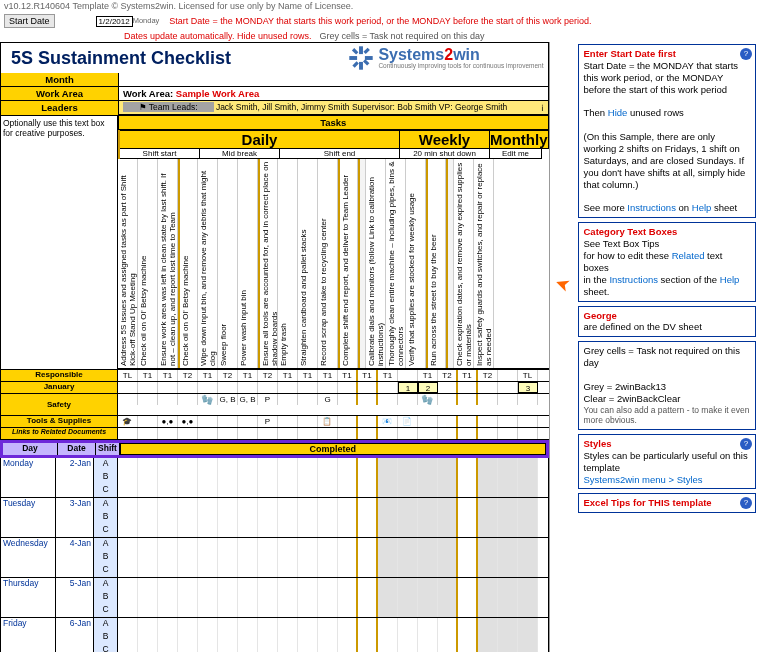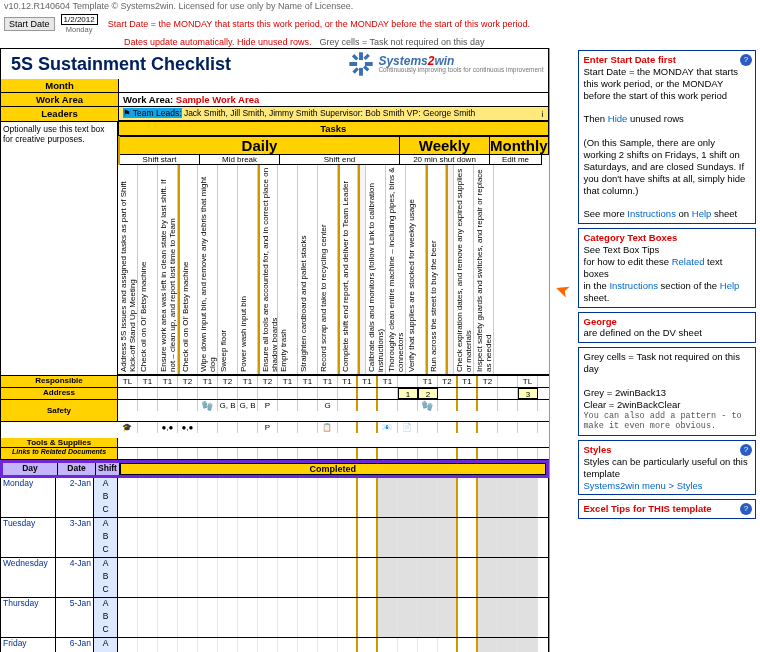--- a/index.html
+++ b/index.html
@@ -12,78 +12,78 @@
   .red-text { color:#d00; }
   .hdr-note { font-size:9px; padding:1px 4px; }
   .main-wrap { display:flex;gap:24px; }
   .sheet { flex:0 0 545px; border-right:1px solid #999; }
   .help-col { flex:1; display:flex; flex-direction:column; gap:4px; padding:2px 4px; }
   .title-row { display:flex; align-items:center; border:1px solid #000; border-bottom:none; }
   .title-text { font-weight:bold; font-size:18px; color:#002060; padding:2px 10px; flex:1; }
   .logo-box { display:flex; align-items:center; gap:4px; padding:2px 4px; }
   .logo-svg { width:26px; height:26px; }
   .logo-txt { line-height:1; }
-  .logo-main { color:#3b6db0; font-weight:bold; font-size:12px;font-style:italic; }
+  .logo-main { color:#3b6db0; font-weight:bold; font-size:16px; }
   .logo-sub { color:#777; font-size:6.5px; }
   .row { display:flex; border:1px solid #000; border-top:none; }
   .row-label { width:118px; background:#ffd200; font-weight:bold; text-align:center; border-right:1px solid #000; padding:1px 0; }
   .row-val { flex:1; padding:1px 4px; }
   .work-area-val { font-weight:bold; }
   .work-area-sample { color:#d00; }
   .tasks-hdr { background:#ffd200; text-align:center; font-weight:bold; border:1px solid #000; border-top:none; padding:1px; }
   .teamleads { font-size:8.5px; background:#ffe97a; padding:1px 4px; border-bottom:1px solid #000; }
-  .teamleads .lbl { background:#0ea5e9; padding:0 0; display:inline-block; }
+  .teamleads .lbl { background:#a3a3a3; padding:0 16px; display:inline-block; }
   .opt-box { width:118px; font-size:8.5px; padding:2px; border-right:1px solid #000; border-left:1px solid #000; }
   .task-area { display:flex; border-bottom:1px solid #000; }
   .task-groups { flex:1; }
   .group-row { display:flex; border-left:2px solid #cc9900; }
   .group-hdr { text-align:center; font-weight:bold; background:#ffd200; border:1px solid #000; border-left:none; font-size:15px; }
   .sub-hdr { text-align:center; font-size:8px; background:#fff; border-right:1px solid #000; border-bottom:1px solid #000; }
   .daily { flex:0 0 280px; }
   .weekly { flex:0 0 90px; }
   .monthly { flex:0 0 52px; border-right:1px solid #000;}
   .vtasks { display:flex; height:210px; border-bottom:1px solid #000; }
   .vtask { writing-mode: vertical-rl; transform: rotate(180deg); font-size:8px; padding:2px 1px; border-left:1px solid #ccc; text-align:left; width:20px; overflow:hidden; white-space:normal;}
   .vtask.sep { border-right:2px solid #cc9900; }
   .thin-row { display:flex; border-bottom:1px solid #000; border-left:1px solid #000; font-size:8px; }
   .thin-row .lab { width:117px; background:#ffd200; font-weight:bold; text-align:center; border-right:1px solid #000; }
   .thin-row .cells { flex:1; display:flex; }
   .tiny { width:20px; border-right:1px solid #ccc; text-align:center; font-size:8px; line-height:11px; height:11px; overflow:hidden;}
   .tiny.ysep { border-right:2px solid #cc9900; }
   .tiny.box1 { background:#fffdbb; border:1px solid #000; }
   .gloves { color:#8b4513; font-size:10px; }
-  .tools-row .lab { background:#ffd200;margin-top:16px; }
+  .tools-row .lab { background:#ffd200; }
   .links-row .lab { background:#ffd200; font-size:7px; font-style:italic;}
   .completed-hdr { background:#ffd200; font-weight:bold; text-align:center; border:1px solid #000; font-size:9px; }
   .sched { display:flex; border-left:1px solid #000; border-right:1px solid #000; font-size:8.5px;}
   .sched-day { width:55px; border-right:1px solid #000; padding:0 2px;}
   .sched-date { width:38px; border-right:1px solid #000; text-align:right; padding:0 2px;}
   .sched-shift { width:24px; border-right:1px solid #000; text-align:center; background:#dbe8ff; }
   .sched-cells { flex:1; display:flex; }
   .sc { width:20px; border-right:1px solid #e5e5e5; height:13px; }
   .sc.g { background:#e0e0e0; }
   .sc.ysep { border-right:2px solid #cc9900; }
   .sched.bline { border-bottom:1px solid #000; }
   .sched .blue { color:#003399; }
   .day-hdr { display:flex; border:3px solid #6d28d9; background:#c4b5fd; font-weight:bold; font-size:8.5px;justify-content:space-between;}
   .day-hdr div { border-right:1px solid #000; text-align:center;}
   .help-box { border:1px solid #003399; padding:3px 5px; font-size:9.5px; line-height:1.25; position:relative;}
   .help-box .ttl { color:#d00; font-weight:bold; }
   .help-box .link { color:#0066cc; }
   .help-box .q { position:absolute; right:3px; top:3px; width:12px; height:12px; border-radius:50%; background:#2a5cc4; color:#fff; font-size:8px; text-align:center; line-height:12px;}
-  .gray-note { font-size:8.5px; color:#555;font-family:Liberation Mono, monospace;}
+  .gray-note { font-size:8.5px; color:#555;}
   .arrow { position:absolute; left:-24px; top:50px; color:#ff6600; font-size:18px; transform:rotate(200deg);}
 </style>
 </head>
 <body>
 
 <div class="version" style="padding:1px 4px;">v10.12.R140604  Template © Systems2win. Licensed for use only by Name of Licensee.</div>
 <div class="top-bar">
   <span class="start-date-btn">Start Date</span>
-  <span style="display:flex;flex-direction:column;align-items:center;">
+  <span style="display:flex;flex-direction:row;margin-left:35px;">
     <span class="date-cell">1/2/2012</span>
     <span class="monday-lbl">Monday</span>
   </span>
   <span class="hdr-note red-text" style="flex:1">Start Date = the MONDAY that starts this work period, or the MONDAY before the start of this work period.</span>
 </div>
 <div style="display:flex;">
   <span style="width:120px"></span>
   <span class="hdr-note red-text">Dates update automatically. Hide unused rows.</span>
   <span class="hdr-note" style="color:#555">Grey cells = Task not required on this day</span>
 </div>
@@ -194,21 +194,21 @@
           <div class="tiny"></div>
           <div class="tiny">T1</div>
           <div class="tiny ysep">T2</div>
           <div class="tiny ysep">T1</div>
           <div class="tiny">T2</div>
           <div class="tiny"></div>
           <div class="tiny">TL</div>
         </div>
       </div>
   <div class="thin-row">
-        <div class="lab">Address</div>
+        <div class="lab">January</div>
         <div class="cells" id="loc-cells">
           <div class="tiny"></div>
           <div class="tiny"></div>
           <div class="tiny"></div>
           <div class="tiny"></div>
           <div class="tiny"></div>
           <div class="tiny"></div>
           <div class="tiny"></div>
           <div class="tiny"></div>
           <div class="tiny"></div>

